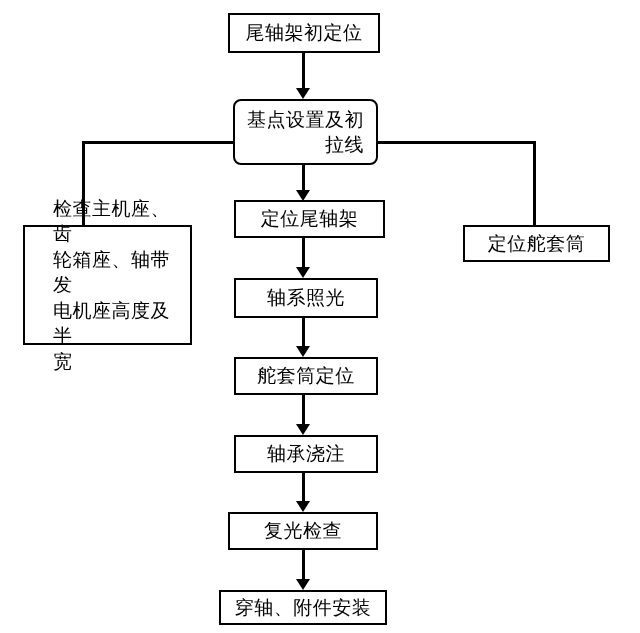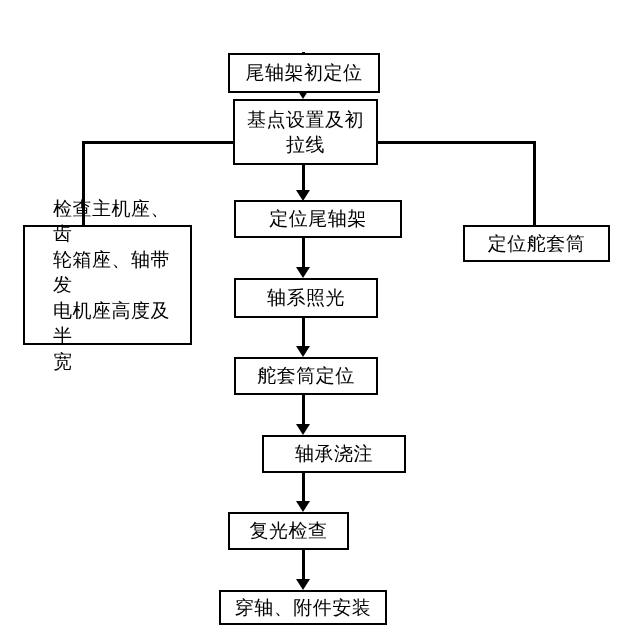--- a/index.html
+++ b/index.html
@@ -26,21 +26,22 @@
     display: flex;
     align-items: center;
     justify-content: center;
     text-align: center;
     line-height: 1.32;
     font-size: 19px;
     letter-spacing: 0.5px;
     white-space: pre-line;
   }
   .node.multiline {
-    text-align: center;
+    text-align: right;
+    border-radius: 8px;
   }
   .node.left-align {
     justify-content: flex-start;
     text-align: left;
     padding: 4px 8px 4px 10px;
     line-height: 1.34;
     letter-spacing: 0.5px;
   }
   .conn {
     position: absolute;
@@ -82,34 +83,34 @@
 
   <div class="conn vline" style="left:302px; top:395px; height:29px;"></div>
   <div class="arrow" style="left:296px; top:424px;"></div>
 
   <div class="conn vline" style="left:302px; top:473px; height:29px;"></div>
   <div class="arrow" style="left:296px; top:501px;"></div>
 
   <div class="conn vline" style="left:302px; top:550px; height:30px;"></div>
   <div class="arrow" style="left:296px; top:579px;"></div>
 
-  <div class="node" style="left:228px; top:13px; width:152px; height:40px;margin-top:40px;">尾轴架初定位</div>
+  <div class="node" style="left:228px; top:13px; width:152px; height:40px;">尾轴架初定位</div>
 
   <div class="node multiline" style="left:233px; top:99px; width:145px; height:66px;">基点设置及初
 拉线</div>
 
-  <div class="node" style="left:234px; top:200px; width:168px; height:38px;">定位尾轴架</div>
+  <div class="node" style="left:234px; top:200px; width:151px; height:38px;">定位尾轴架</div>
 
   <div class="node" style="left:234px; top:278px; width:144px; height:40px;">轴系照光</div>
 
   <div class="node" style="left:234px; top:357px; width:144px; height:38px;">舵套筒定位</div>
 
-  <div class="node" style="left:234px; top:435px; width:144px; height:38px;margin-left:28px;">轴承浇注</div>
+  <div class="node" style="left:234px; top:435px; width:144px; height:38px;">轴承浇注</div>
 
-  <div class="node" style="left:228px; top:512px; width:121px; height:38px;text-align:right;">复光检查</div>
+  <div class="node" style="left:228px; top:512px; width:150px; height:38px;text-align:right;">复光检查</div>
 
   <div class="node" style="left:219px; top:590px; width:168px; height:35px;">穿轴、附件安装</div>
 
   <div class="node left-align" style="left:23px; top:225px; width:169px; height:120px;padding-left:28px;">检查主机座、齿
 轮箱座、轴带发
 电机座高度及半
 宽</div>
 
   <div class="node" style="left:463px; top:225px; width:147px; height:37px;font-family:Liberation Serif, serif;">定位舵套筒</div>
 

